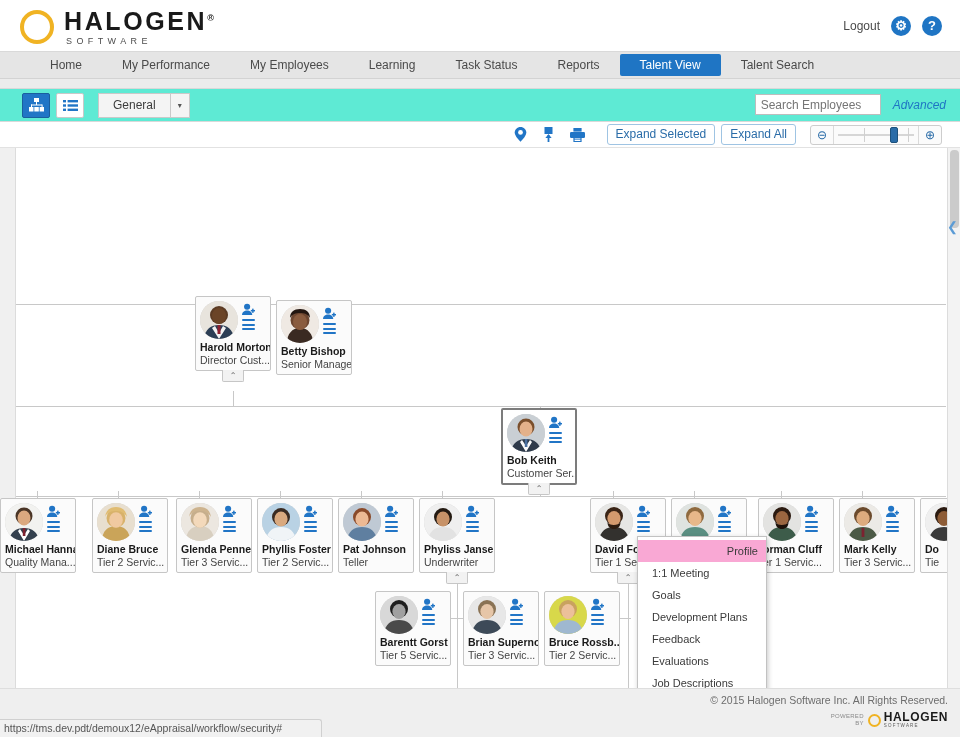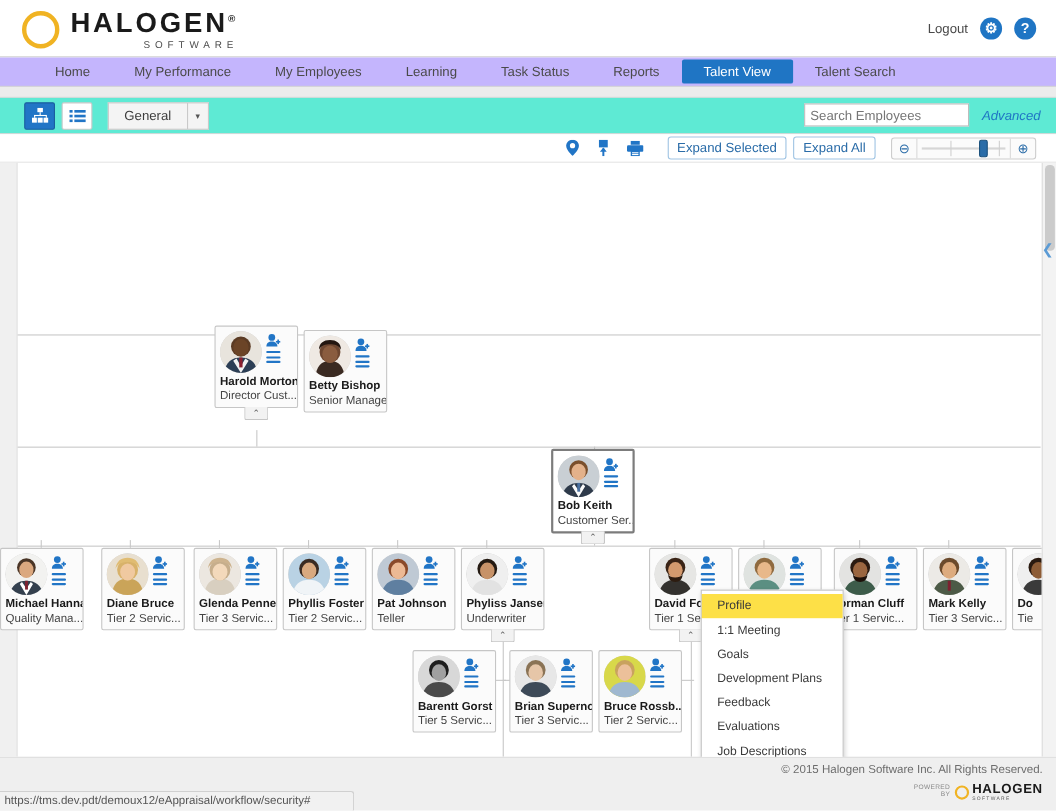--- a/index.html
+++ b/index.html
@@ -17,40 +17,40 @@
   
   .header {
     position: relative; height: 52px; background:#fff;
     border-bottom: 1px solid #d9d9d9;
   }
   .brand { position:absolute; left:20px; top:7px; display:flex; align-items:center; }
   .brand-ring {
     width:34px; height:34px; border-radius:50%;
     border:4px solid #f0b323; margin-right:10px;
   }
-  .brand-text { line-height:1; padding-top:2px;text-align:right; }
+  .brand-text { line-height:1; padding-top:2px; }
   .brand-main {
     font-size:25px; font-weight:bold; letter-spacing:2.6px; color:#1a1a1a;
     font-family:"Liberation Sans", sans-serif;
   }
   .brand-main sup { font-size:9px; vertical-align: super; }
   .brand-sub {
     font-size:9px; letter-spacing:4.4px; color:#4d4d4d; margin-top:3px; margin-left:2px;
   }
   .header-right { position:absolute; right:18px; top:16px; display:flex; align-items:center; gap:11px; }
   .logout-link { color:#4a4a4a; font-size:12px; text-decoration:none; cursor:pointer; }
   .circ-icon {
     width:20px; height:20px; border-radius:50%; background:#1f75c4;
     color:#fff; font-size:13px; font-weight:bold; line-height:20px; text-align:center;
     cursor:pointer; display:inline-block;
   }
 
   
   .navbar {
-    height:27px; background:#c4b5fd;
+    height:27px; background:#e5e5e5;
     border-bottom:1px solid #d3d3d3;
     display:flex; align-items:stretch; padding-left:30px;
   }
   .navbar .nav-item {
     padding:0 20px; line-height:27px; font-size:12px; color:#4a4a4a;
     cursor:pointer; white-space:nowrap;
   }
   .navbar .nav-item.active {
     background:#1f75c4; color:#fff; border-radius:2px; margin:2px 0; line-height:23px;
   }
@@ -75,21 +75,21 @@
     border:1px solid #c9c9c9; border-right:none; background:#f4f4f4;
     padding:0 14px; line-height:23px; font-size:12px; color:#3d3d3d; cursor:pointer;
   }
   .general-caret {
     border:1px solid #c9c9c9; background:#f4f4f4; width:20px;
     display:flex; align-items:center; justify-content:center; cursor:pointer;
     font-size:8px; color:#555;
   }
   .search-wrap { position:absolute; right:14px; top:5px; display:flex; align-items:center; }
   .search-input {
-    width:150px; height:21px; border:1px solid #bdbdbd; background:#fff;
+    width:126px; height:21px; border:1px solid #bdbdbd; background:#fff;
     font-size:12px; padding:0 5px; color:#555; outline:none;
     font-family:"Liberation Sans", sans-serif;
   }
   .adv-link { color:#1f75c4; font-size:12px; margin-left:12px; text-decoration:none; cursor:pointer;font-style:italic; }
 
   
   .toolbar2 {
     position:relative; height:26px; background:#fff;
     border-bottom:1px solid #e2e2e2;
     display:flex; align-items:center; justify-content:flex-end; padding-right:18px;
@@ -168,21 +168,21 @@
   
   .ctx-menu {
     position:absolute; left:637px; top:388px; width:130px;
     background:#fff; border:1px solid #c2c2c2; box-shadow:1px 2px 5px rgba(0,0,0,.22);
     padding:3px 0; z-index:50;
   }
   .ctx-item {
     font-size:11px; color:#3a3a3a; padding:4px 8px 4px 14px; cursor:pointer;
     white-space:nowrap; line-height:14px;
   }
-  .ctx-item.hl { background:#fde047; }
+  .ctx-item.hl { background:#f9a8d4;text-align:right; }
 
   
   .right-scroll {
     position:absolute; right:0; top:0; width:13px; height:540px;
     background:#f3f3f3; border-left:1px solid #dcdcdc;
   }
   .right-thumb { position:absolute; left:2px; top:2px; width:9px; height:78px; background:#cbcbcb; border-radius:4px; }
   .right-nav {
     position:absolute; right:2px; top:60px; width:11px; height:36px;
     display:flex; align-items:center; justify-content:center;

